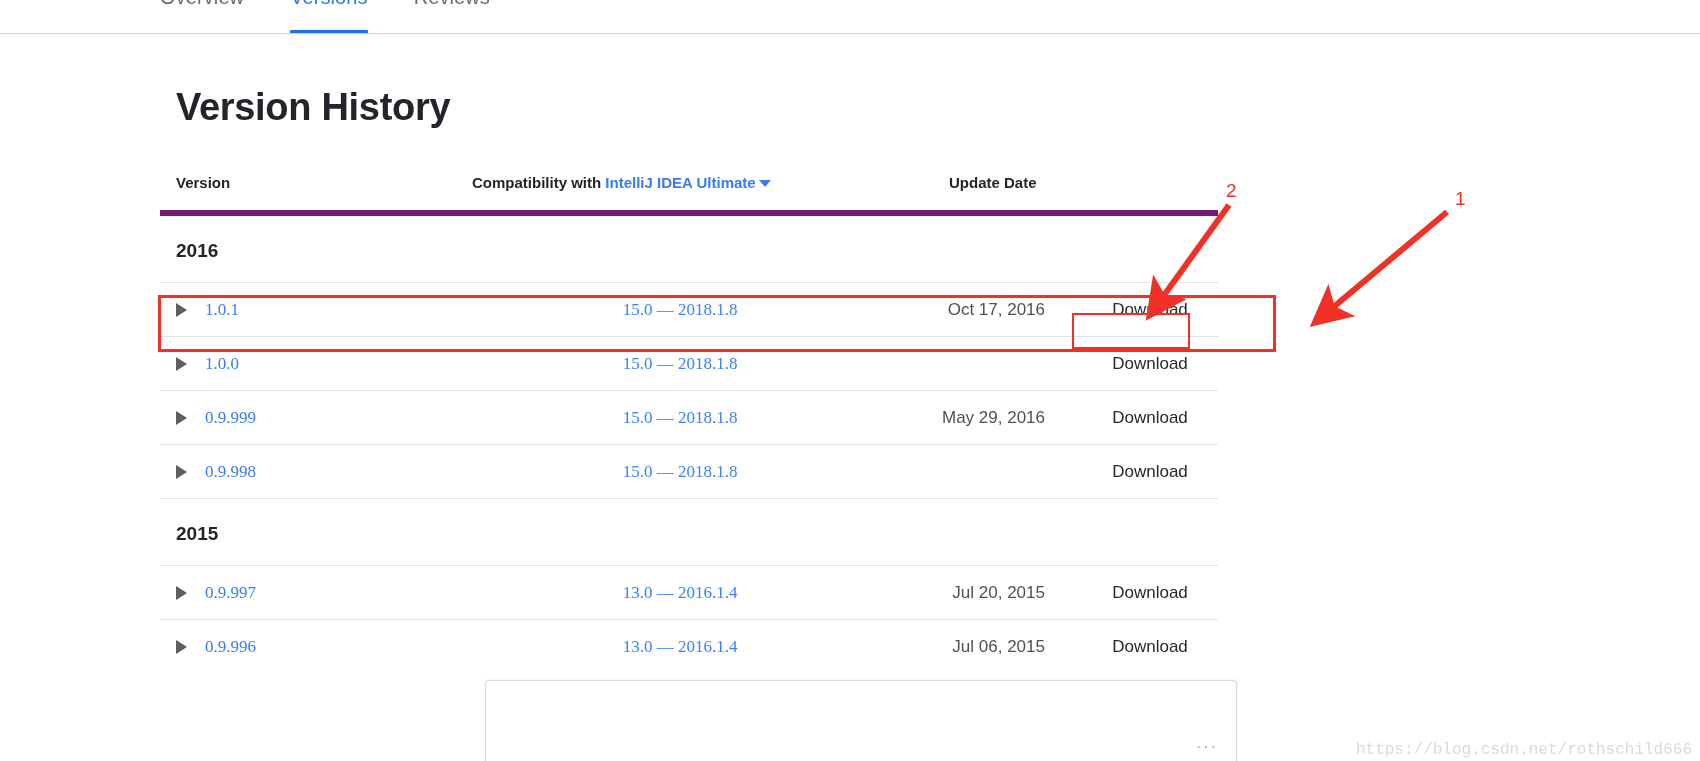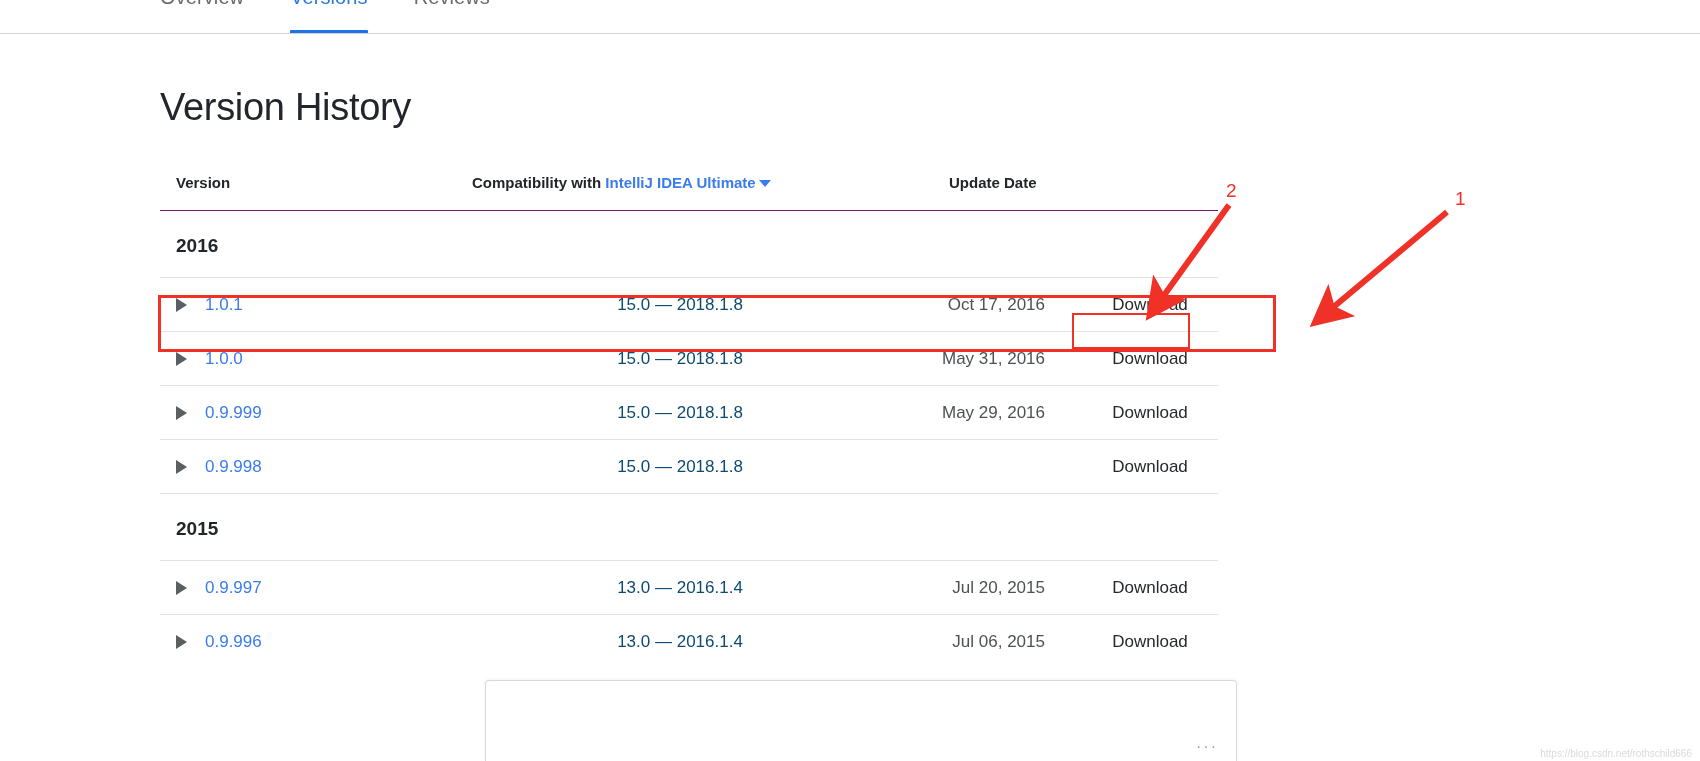--- a/index.html
+++ b/index.html
@@ -32,33 +32,33 @@
   .tab.active{color:#2c7ae0;}
   .tab.active:after{
     content:"";position:absolute;left:0;right:0;bottom:-8px;
     height:4px;background:#1a73e8;border-radius:1px;
   }
 
   
   .content{position:absolute;left:0;top:34px;width:1700px;}
 
   .page-title{
-    position:absolute;left:160px;top:52px;
-    font-size:38px;font-weight:normal;color:#22262b;
+    position:absolute;left:176px;top:52px;
+    font-size:38px;font-weight:bold;color:#22262b;
     letter-spacing:-.3px;
   }
 
   
   .table{
     position:absolute;left:160px;top:140px;width:1058px;
   }
 
   .thead{
     position:relative;height:36px;
-    border-bottom:1px solid #701a75;
+    border-bottom:6px solid #701a75;
   }
   .th{
     position:absolute;top:0;
     font-size:15px;font-weight:bold;color:#222629;
     white-space:nowrap;
   }
   .th-version{left:16px;}
   .th-compat{left:312px;}
   .th-compat .compat-link{
     color:#3a7cec;font-weight:bold;cursor:pointer;
@@ -87,22 +87,22 @@
     position:absolute;top:0;height:53px;
     display:flex;align-items:center;
     font-size:17px;color:#55595d;white-space:nowrap;
   }
   .c-expander{left:16px;width:22px;justify-content:flex-start;cursor:pointer;}
   .tri{
     width:0;height:0;
     border-top:7px solid transparent;border-bottom:7px solid transparent;
     border-left:11px solid #5a5f63;
   }
-  .c-version{left:45px;color:#3a7cec;cursor:pointer;font-size:17px;}
-  .c-compat{left:430px;width:180px;justify-content:center;color:#0c4a6e;}
+  .c-version{left:45px;color:#3a7cec;cursor:pointer;font-size:17px;font-family:Liberation Serif, serif;}
+  .c-compat{left:430px;width:180px;justify-content:center;color:#3b82f6;font-family:Liberation Serif, serif;}
   .c-date{left:725px;width:160px;justify-content:flex-end;color:#4d5154;}
   .c-download{
     left:930px;width:120px;justify-content:center;
     color:#26292c;cursor:pointer;font-size:17px;
   }
 
   .table-bottom-rule{
     border-top:1px solid #e2e2e2;height:0;
   }
 
@@ -128,22 +128,22 @@
     box-shadow:0 -1px 3px rgba(0,0,0,0.05);
   }
   .bottom-panel-dots{
     position:absolute;right:18px;bottom:6px;
     color:#9aa0a6;font-size:16px;letter-spacing:2px;
   }
 
   
   .watermark{
     position:absolute;right:8px;bottom:2px;
-    color:#d8dade;font-size:10px;
-    font-family:Liberation Sans, sans-serif;
+    color:#d8dade;font-size:16px;
+    font-family:Liberation Mono, monospace;
     white-space:nowrap;
   }
 </style>
 </head>
 <body>
 
 <div class="tabbar">
   <div class="tabs">
     <div class="tab">
       <span>Overview</span>
@@ -185,21 +185,20 @@
         <div class="cell c-date">Oct 17, 2016</div>
         <div class="cell c-download">Download</div>
       </div>
 
       <div class="row">
         <div class="cell c-expander">
             <span class="tri"></span>
           </div>
         <div class="cell c-version">1.0.0</div>
         <div class="cell c-compat">15.0 — 2018.1.8</div>
-        <div class="cell c-date">May 31, 2016</div>
         <div class="cell c-download">Download</div>
       </div>
 
       <div class="row">
         <div class="cell c-expander">
             <span class="tri"></span>
           </div>
         <div class="cell c-version">0.9.999</div>
         <div class="cell c-compat">15.0 — 2018.1.8</div>
         <div class="cell c-date">May 29, 2016</div>

